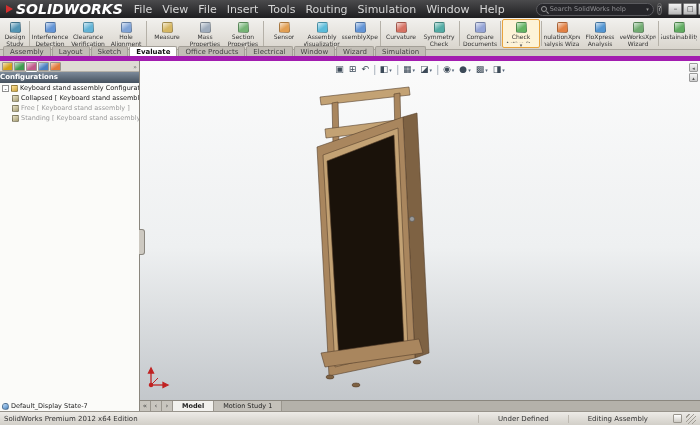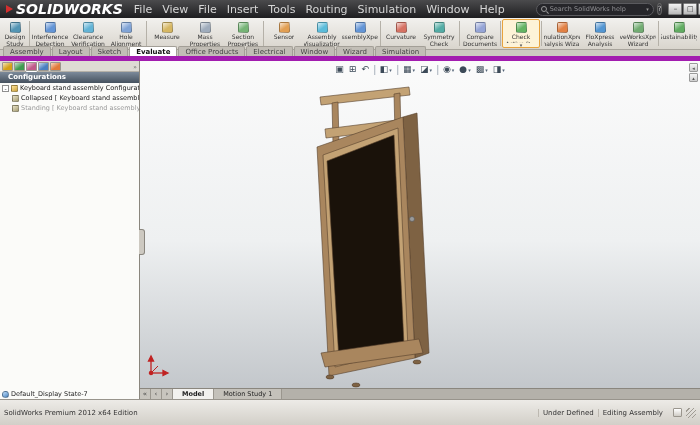--- a/index.html
+++ b/index.html
@@ -42,21 +42,21 @@
 
   
   .main{flex:1;display:flex;min-height:0}
 
   
   .panel{width:140px;flex:0 0 auto;background:#f2f1ee;border-right:1px solid #8a867e;display:flex;flex-direction:column;position:relative}
   .ptabs{height:11px;display:flex;align-items:center;gap:1px;padding:0 2px;background:#dedbd4;border-bottom:1px solid #b5b1a8}
   .ptab{width:11px;height:9px;border:1px solid #9a968e;border-radius:1px;background:linear-gradient(145deg,rgba(255,255,255,.7),rgba(255,255,255,0) 60%),var(--c,#999)}
   .ptab.active{outline:1px solid #fff;box-shadow:0 0 0 1px #6f6b63}
   .ptabs .pmore{margin-left:auto;font-size:6px;color:#555}
-  .phdr{height:11px;background:linear-gradient(#7c8a9a,#46525f);color:#fff;font-size:7px;font-weight:bold;line-height:11px;padding:0 8px;white-space:nowrap;overflow:hidden}
+  .phdr{height:11px;background:linear-gradient(#7c8a9a,#46525f);color:#fff;font-size:7px;font-weight:bold;line-height:11px;padding:0 0;white-space:nowrap;overflow:hidden}
   .tree{background:#fbfbf9;flex:1;display:flex;flex-direction:column;overflow:hidden}
   .trow{height:10px;display:flex;align-items:center;gap:2px;padding-left:2px;font-size:6.5px;white-space:nowrap;overflow:hidden;flex:0 0 auto}
   .trow .exp{width:7px;height:7px;border:1px solid #8f8f8f;background:#fff;font-size:6px;line-height:5px;text-align:center;color:#333;flex:0 0 auto}
   .ticon{width:7px;height:7px;border-radius:1px;border:1px solid rgba(0,0,0,.3);background:linear-gradient(145deg,#ffe49a,#caa13c);flex:0 0 auto}
   .ticon.cfg{background:linear-gradient(145deg,#e8e2c8,#a79e74)}
   .ticon.ds{background:linear-gradient(145deg,#bfe0ff,#4f86c0);border-radius:50%}
   .trow.indent{padding-left:12px}
   .trow.inactive{color:#9a9a9a}
   .tree-fill{flex:1;background:#fbfbf9}
   .dsrow{height:10px}
@@ -80,23 +80,23 @@
 
   .triad{position:absolute;left:6px;bottom:10px}
 
   
   .modeltabs{height:11px;background:#b4b1aa;border-top:1px solid #8a867e;display:flex;align-items:stretch;flex:0 0 auto}
   .mtnav{width:11px;background:#c8c5be;border-right:1px solid #9a968e;font-size:7px;line-height:10px;text-align:center;color:#444}
   .mtab{padding:0 9px;font-size:6.5px;display:flex;align-items:center;background:#c4c1ba;border-right:1px solid #9a968e;white-space:nowrap}
   .mtab.active{background:#f2f1ee;font-weight:bold}
 
   
-  .statusbar{height:26px;background:linear-gradient(#edebe7,#d2cfc8);border-top:1px solid #98948c;display:flex;align-items:center;font-size:7px;color:#333;padding:0 4px;flex:0 0 auto}
+  .statusbar{height:14px;background:linear-gradient(#edebe7,#d2cfc8);border-top:1px solid #98948c;display:flex;align-items:center;font-size:7px;color:#333;padding:0 4px;flex:0 0 auto}
   .sb-left{flex:1;white-space:nowrap;overflow:hidden}
-  .sb-cell{padding:0 4px;border-left:1px solid #bdb9b1;white-space:nowrap}
+  .sb-cell{padding:0 19px;border-left:1px solid #bdb9b1;white-space:nowrap}
   .sb-icon{width:9px;height:9px;border:1px solid #9a968e;background:linear-gradient(#fff,#cfccc5);border-radius:1px;margin-left:6px}
   .grip{width:10px;height:10px;margin-left:4px;background:repeating-linear-gradient(135deg,transparent 0 2px,#a09c94 2px 3px)}
 </style>
 <style>.wood{fill:#a9865e} .woodd{fill:#7e6243} .woodl{fill:#c3a274} .panelf{fill:#1a120a}</style></head>
 <body>
 
 <div class="app">
 
   <div class="titlebar">
     <div class="logo">
@@ -245,20 +245,24 @@
           <span class="ticon"></span>
           <span>Keyboard stand assembly Configuration(s)  (Collap</span>
         </div>
         <div id="cfg-items">
             <div class="trow indent">
               <span class="ticon cfg"></span>
               <span>Collapsed [ Keyboard stand assembly ]</span>
             </div>
             <div class="trow indent inactive">
               <span class="ticon cfg"></span>
+              <span>Free [ Keyboard stand assembly ]</span>
+            </div>
+            <div class="trow indent inactive">
+              <span class="ticon cfg"></span>
               <span>Standing [ Keyboard stand assembly ]</span>
             </div>
           </div>
         <div class="tree-fill"></div>
       </div>
       <div class="tree" style="flex:0 0 auto">
         <div id="ds-items">
             <div class="trow dsrow">
               <span class="ticon ds"></span>
               <span>Default_Display State-7</span>

